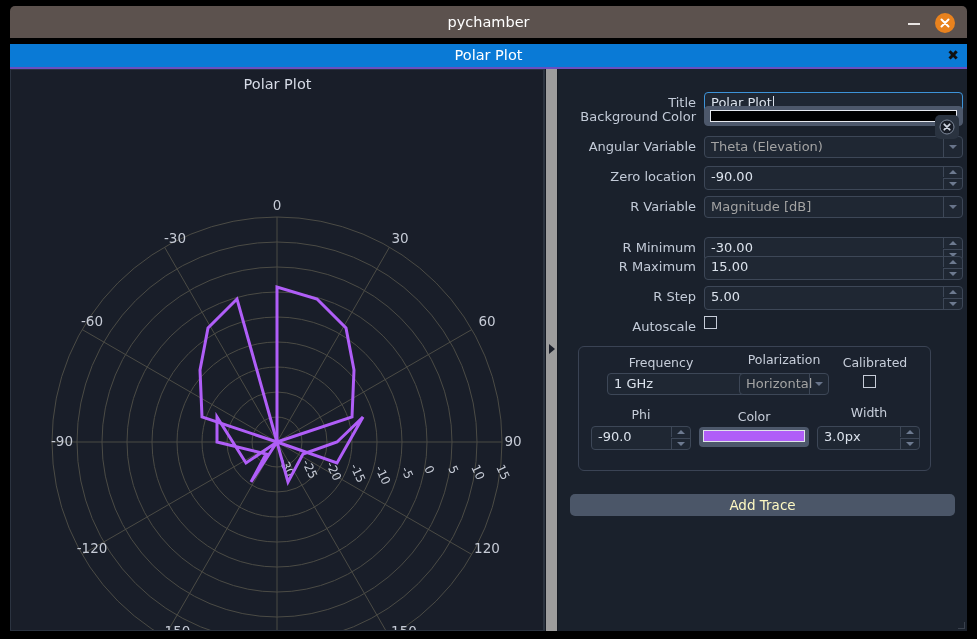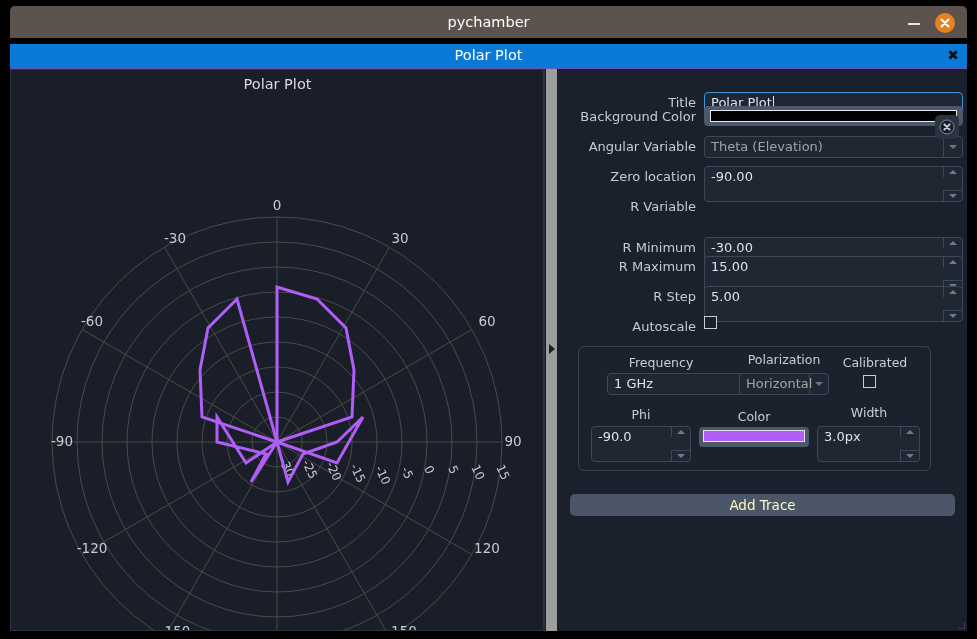--- a/index.html
+++ b/index.html
@@ -65,21 +65,21 @@
 
   .combo{position:relative;width:100%;height:22px;box-sizing:border-box;background:#1f2733;
        border:1px solid #3d4757;border-radius:4px;color:#a3a3a3;font-size:13px;
        line-height:20px;padding:0 22px 0 6px;cursor:pointer;white-space:nowrap;overflow:hidden;}
   .combo .arrowbox{position:absolute;right:0;top:-1px;width:18px;height:22px;
        border-left:1px solid #3d4757;border-radius:0 4px 4px 0;}
   .combo .arrowbox:after{content:"";position:absolute;left:5px;top:9px;width:0;height:0;
        border-left:4px solid transparent;border-right:4px solid transparent;
        border-top:4px solid #68748a;}
 
-  .spin{position:relative;width:100%;height:36px;box-sizing:border-box;background:#1f2733;
+  .spin{position:relative;width:100%;height:24px;box-sizing:border-box;background:#1f2733;
        border:1px solid #3d4757;border-radius:4px;color:#dbe2ec;font-size:13px;
        line-height:20px;padding:0 22px 0 6px;white-space:nowrap;overflow:hidden;}
   .spin .up,.spin .dn{position:absolute;right:0;width:18px;height:10px;
        border-left:1px solid #3d4757;cursor:pointer;}
   .spin .up{top:0;border-radius:0 4px 0 0;}
   .spin .dn{bottom:0;border-radius:0 0 4px 0;border-top:1px solid #3d4757;}
   .spin .up:after{content:"";position:absolute;left:5px;top:3px;width:0;height:0;
        border-left:4px solid transparent;border-right:4px solid transparent;
        border-bottom:4px solid #6d7a90;}
   .spin .dn:after{content:"";position:absolute;left:5px;top:3px;width:0;height:0;
@@ -248,20 +248,25 @@
         <div class="fld">
           <div class="spin"><span>-90.00</span>
             <span class="up"></span>
             <span class="dn"></span>
           </div>
         </div>
       </div>
 
       <div class="row" style="top:127px;">
         <div class="lbl">R Variable</div>
+        <div class="fld">
+          <div class="combo"><span>Magnitude [dB]</span>
+            <span class="arrowbox"></span>
+          </div>
+        </div>
       </div>
 
       <div class="row" style="top:168px;">
         <div class="lbl">R Minimum</div>
         <div class="fld">
           <div class="spin"><span>-30.00</span>
             <span class="up"></span>
             <span class="dn"></span>
           </div>
         </div>

